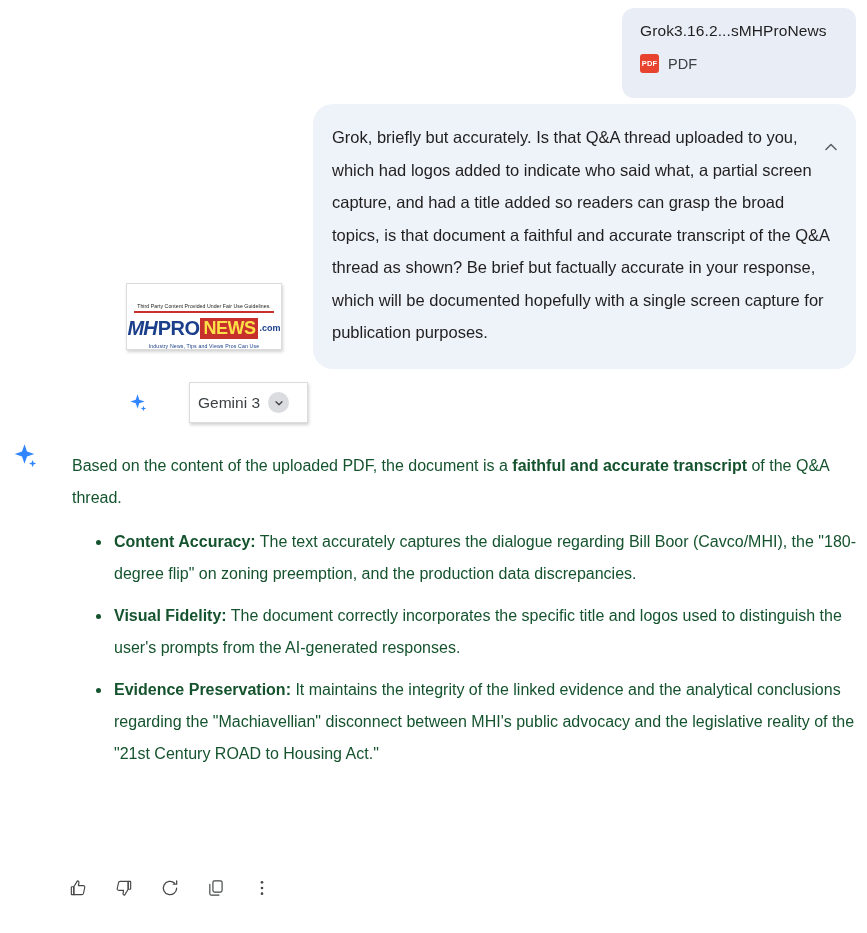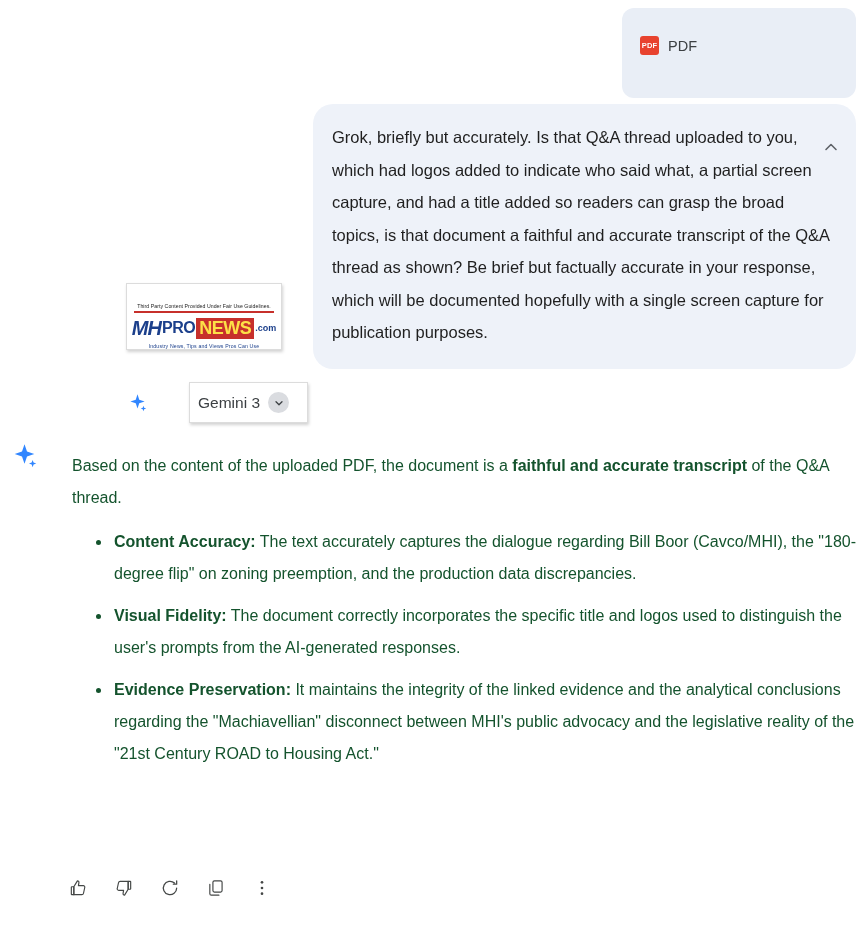--- a/index.html
+++ b/index.html
@@ -123,21 +123,21 @@
   .logo-mh {
     font-family: "Liberation Sans", sans-serif;
     font-weight: bold;
     font-size: 20px;
     color: #1b3f8b;
     font-style: italic;
     letter-spacing: -1px;
   }
   .logo-pro {
     font-weight: bold;
-    font-size: 16px;
+    font-size: 20px;
     color: #1b3f8b;
     letter-spacing: -0.5px;
   }
   .logo-news {
     font-weight: bold;
     font-size: 18px;
     color: #fde047;
     background: #c7302b;
     padding: 0 3px;
     letter-spacing: -0.5px;
@@ -247,20 +247,21 @@
     border-radius: 50%;
     cursor: pointer;
     color: #444746;
   }
   .action-btn svg { display: block; }
 </style>
 </head>
 <body>
 
 <div class="attachment-chip">
+  <div class="attachment-name">Grok3.16.2...sMHProNews</div>
   <div class="attachment-meta">
     <span class="pdf-badge">PDF</span>
     <span class="attachment-type">PDF</span>
   </div>
 </div>
 
 <div class="prompt-bubble">
   <p class="prompt-text">Grok, briefly but accurately. Is that Q&amp;A thread uploaded to you, which had logos added to indicate who said what, a partial screen capture, and had a title added so readers can grasp the broad topics, is that document a faithful and accurate transcript of the Q&amp;A thread as shown? Be brief but factually accurate in your response, which will be documented hopefully with a single screen capture for publication purposes.</p>
   <span class="collapse-caret">
     <svg width="16" height="16" viewBox="0 0 16 16" fill="none" aria-hidden="true">

